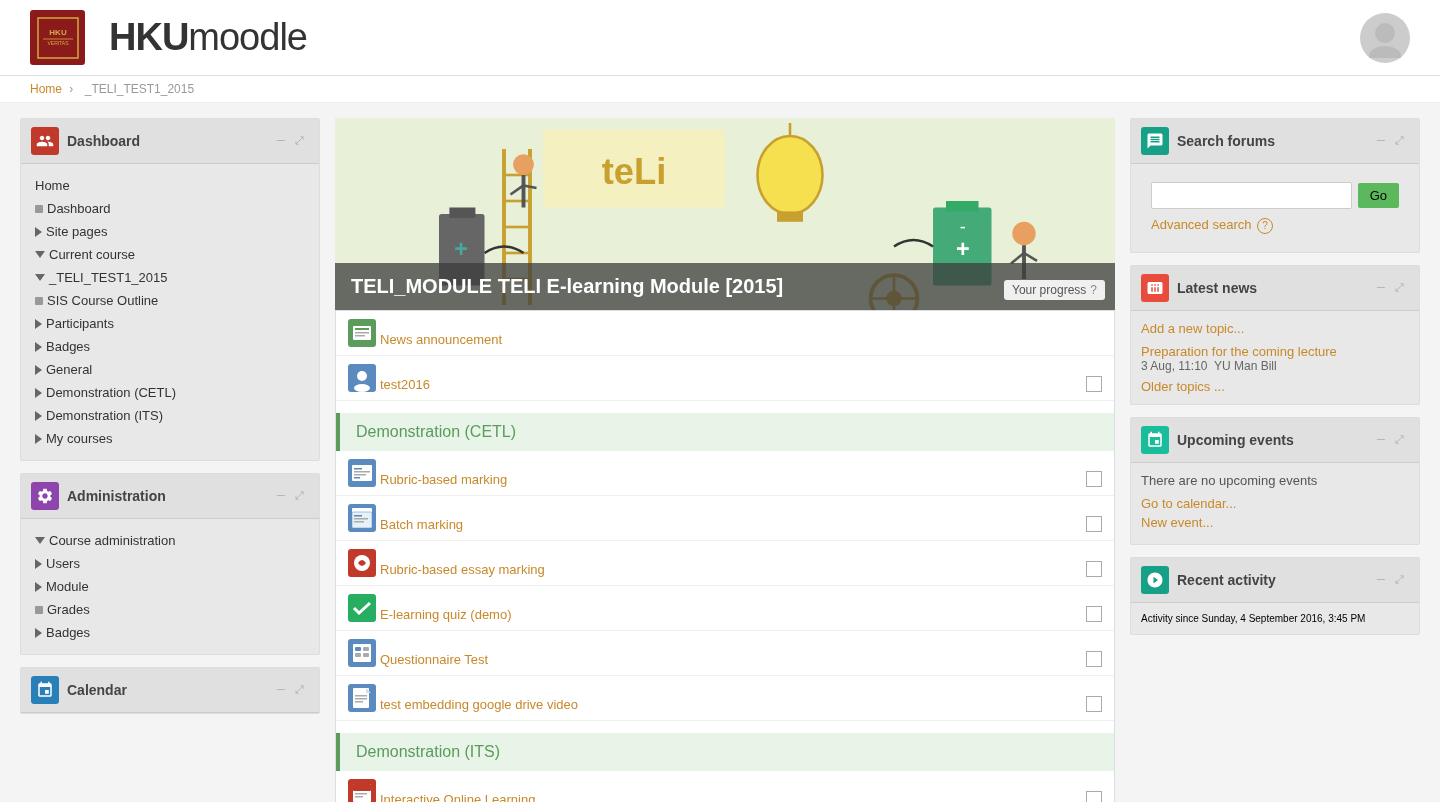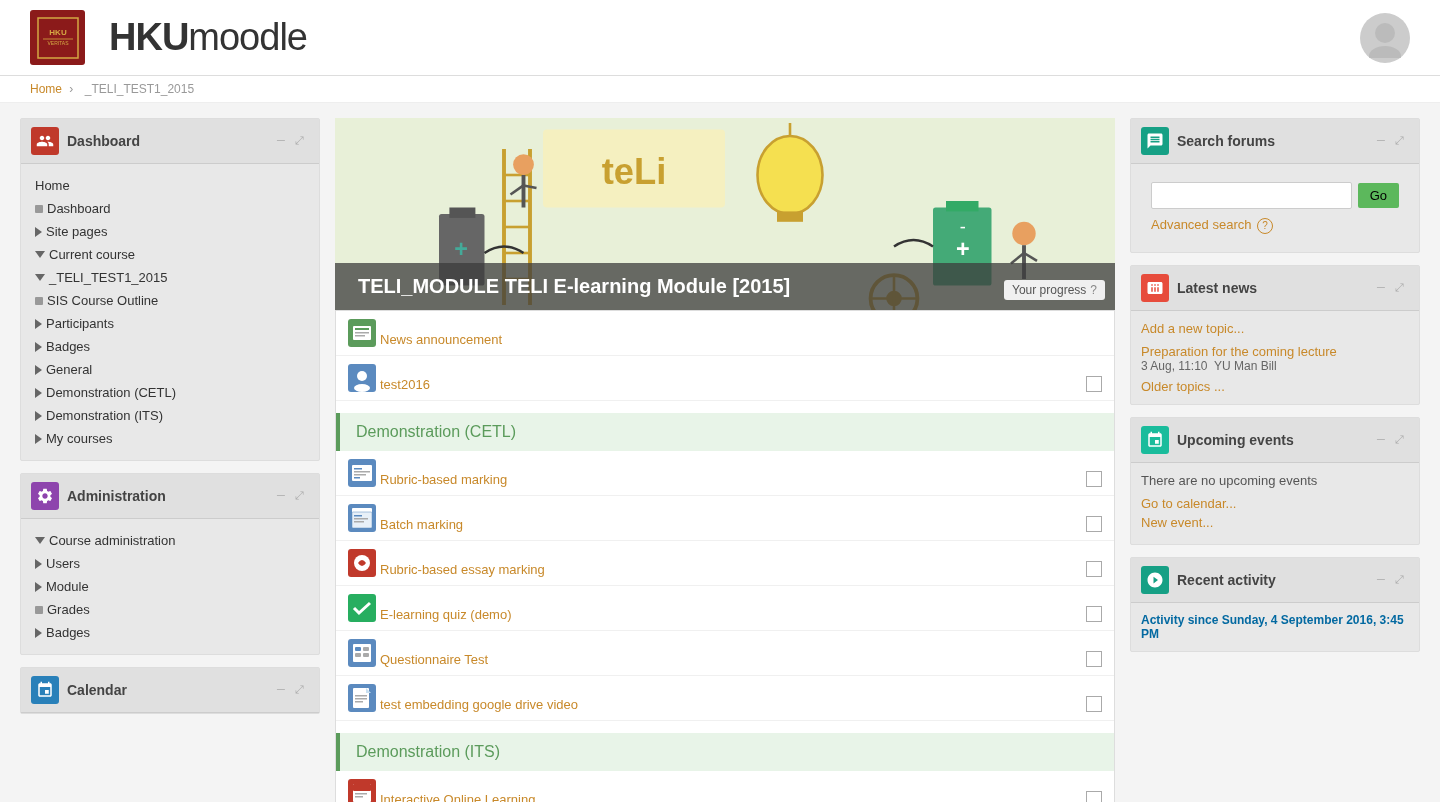--- a/index.html
+++ b/index.html
@@ -53,21 +53,21 @@
     .nav-tree li { padding: 2px 0; }
     .nav-tree .nav-item { display: flex; align-items: center; gap: 4px; padding: 2px 4px; cursor: pointer; color: #333; font-size: 13px; }
     .nav-tree .nav-item a { color: #333; text-decoration: none; }
     .nav-bullet { width: 8px; height: 8px; background: #999; border-radius: 1px; display: inline-block; flex-shrink: 0; }
     .nav-indent-1 { padding-left: 14px; }
     .nav-indent-2 { padding-left: 28px; }
     .nav-indent-3 { padding-left: 42px; }
 
     
     .course-banner { position: relative; width: 100%; height: 192px; background: linear-gradient(135deg, #f0e8c8 0%, #e8d4a0 50%, #d4b870 100%); overflow: hidden; margin-bottom: 0; }
-    .course-banner-overlay { position: absolute; bottom: 0; left: 0; right: 0; background: rgba(60,60,60,0.75); padding: 12px 23px; }
+    .course-banner-overlay { position: absolute; bottom: 0; left: 0; right: 0; background: rgba(60,60,60,0.75); padding: 12px 16px; }
     .course-banner-title { color: #fff; font-size: 20px; font-weight: bold; }
     .course-banner-progress { position: absolute; bottom: 10px; right: 10px; background: rgba(255,255,255,0.9); padding: 3px 8px; border-radius: 3px; font-size: 12px; color: #555; display: flex; align-items: flex-start; gap: 4px; }
 
     
     .course-content { background: #fff; border: 1px solid #ddd; }
     .section-header { background: #e8f4e8; border-left: 4px solid #5b9b5b; padding: 10px 16px; font-size: 16px; color: #5b9b5b; margin: 12px 0 0 0; }
     .activity-row { display: flex; align-items: flex-end; padding: 8px 12px; border-bottom: 1px solid #f0f0f0; gap: 4px; }
     .activity-icon { width: 28px; height: 28px; flex-shrink: 0; display: flex; align-items: center; justify-content: center; }
     .activity-name { flex: 1; color: #333; font-size: 13px; }
     .activity-name a { color: #c8892a; text-decoration: none; }
@@ -85,21 +85,21 @@
     .news-link { color: #c8892a; text-decoration: none; display: block; font-size: 13px; }
     .news-meta { color: #666; font-size: 12px; margin-bottom: 6px; }
     .news-older { color: #c8892a; text-decoration: none; font-size: 13px; }
     .add-topic-link { color: #c8892a; text-decoration: none; font-size: 13px; display: block; margin-bottom: 8px; }
 
     
     .no-events { color: #555; font-size: 13px; margin-bottom: 8px; }
     .calendar-link { color: #c8892a; text-decoration: none; font-size: 13px; display: block; margin-bottom: 4px; }
 
     
-    .activity-text { color: #0369a1; font-size: 12px; font-weight: bold; }
+    .activity-text { color: #000000; font-size: 10px; }
 
     
     .ctrl-icon { display: inline-block; width: 14px; height: 14px; cursor: pointer; opacity: 0.6; }
 
     
     .banner-bg { background: #e8f0d8; }
 
     
     .admin-tree { list-style: none; }
 

